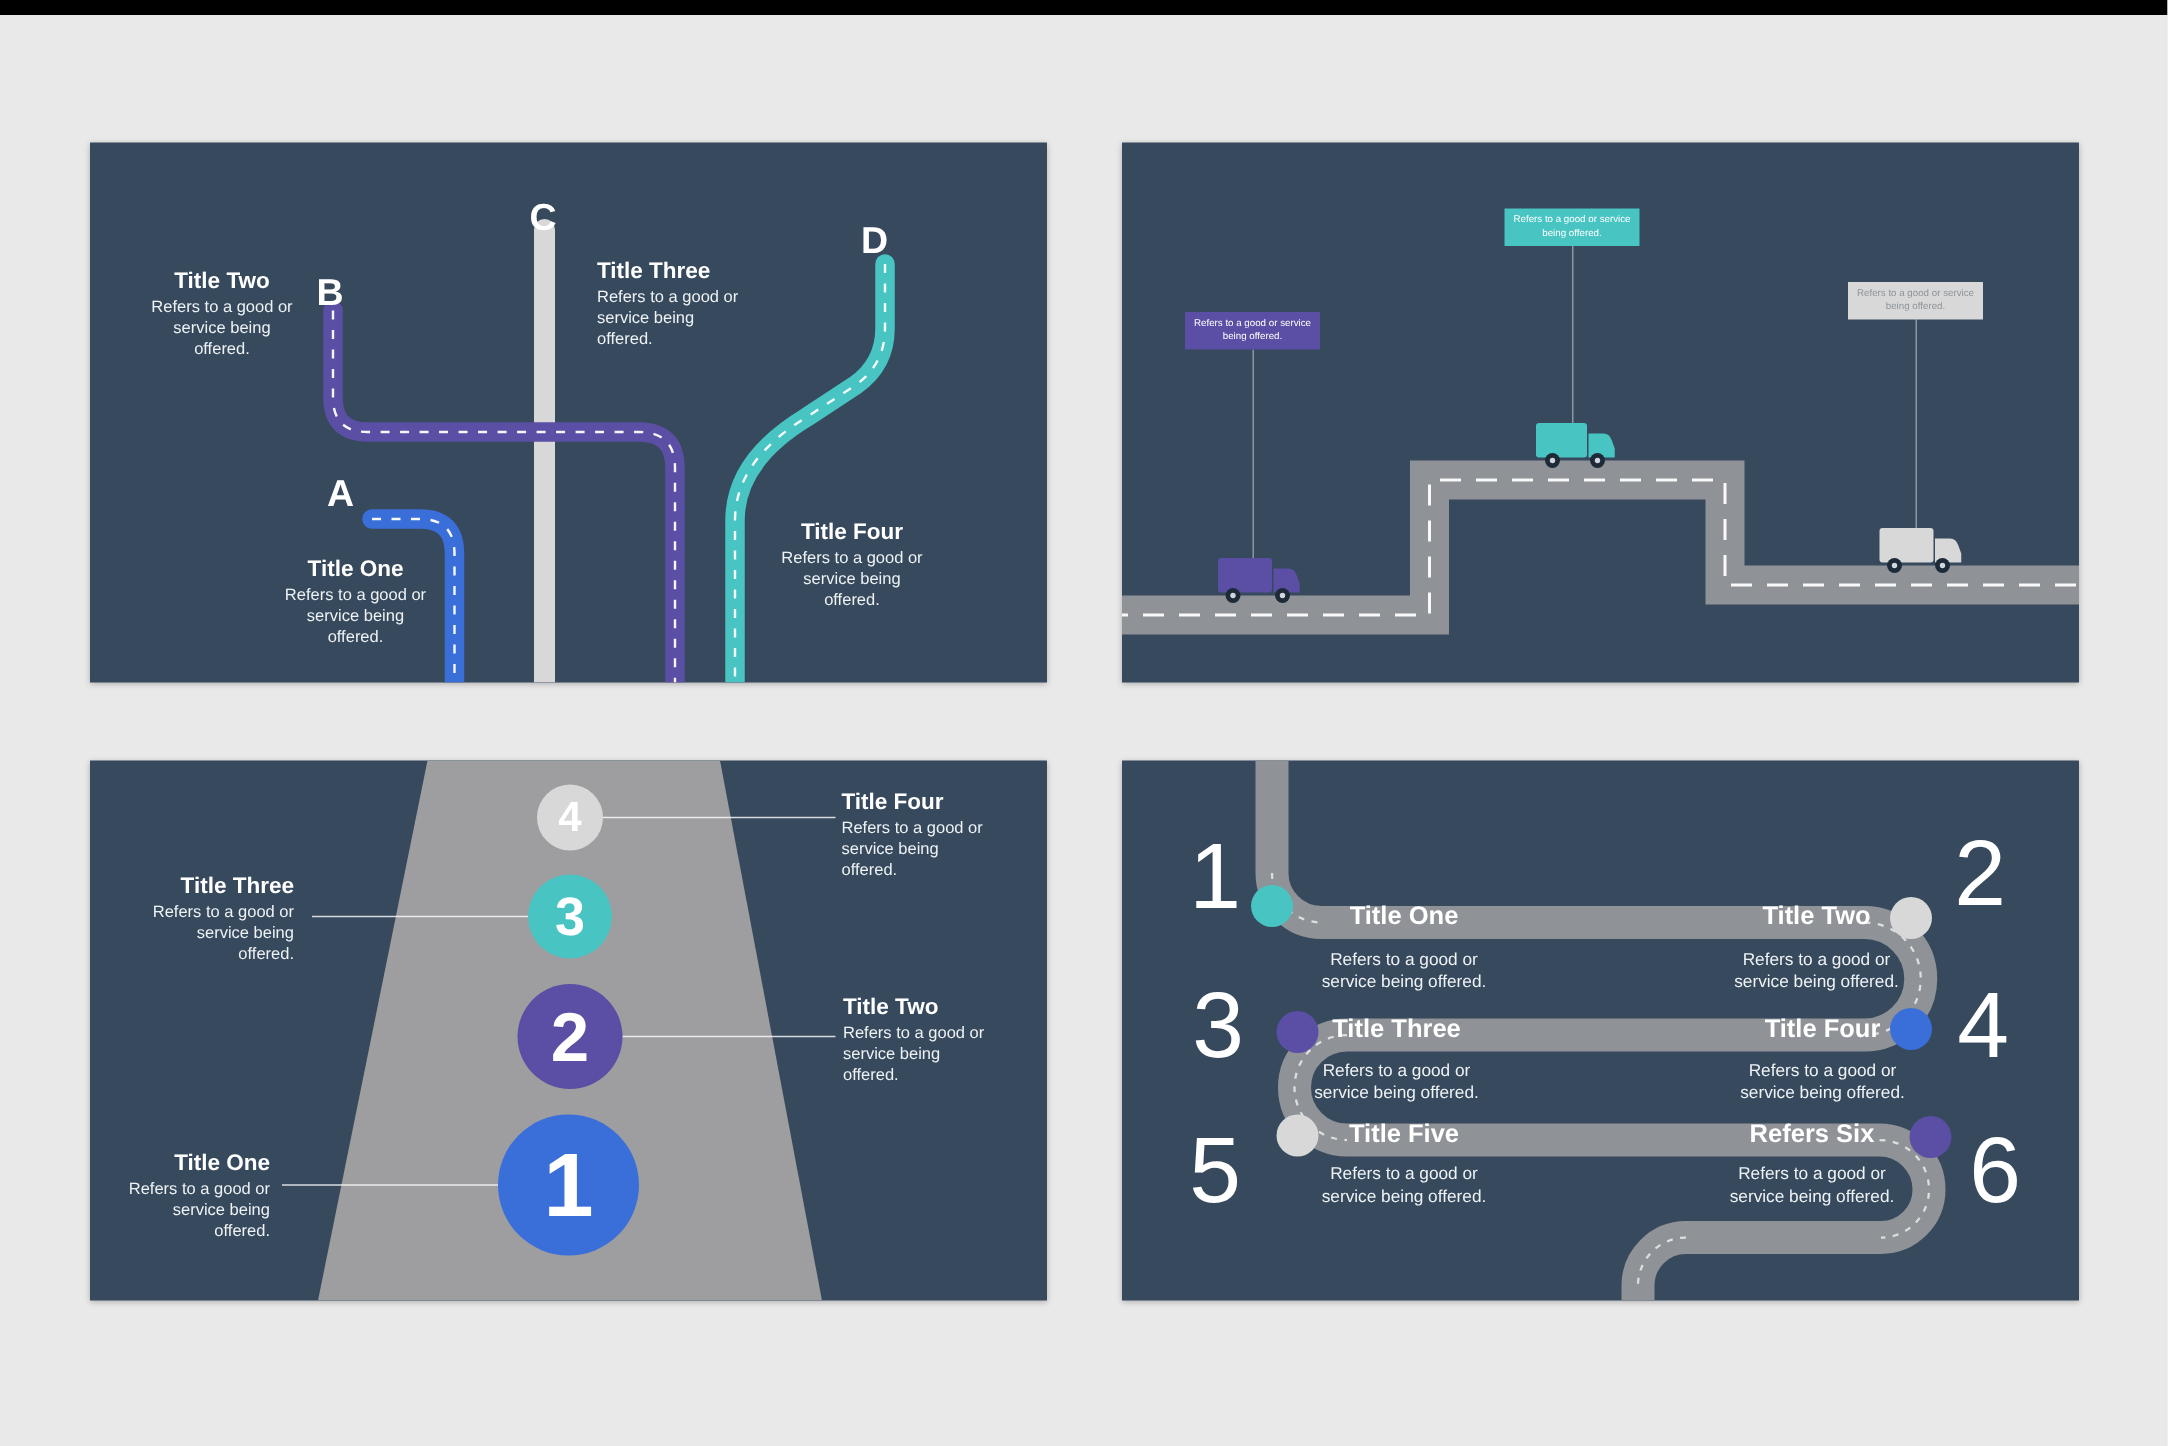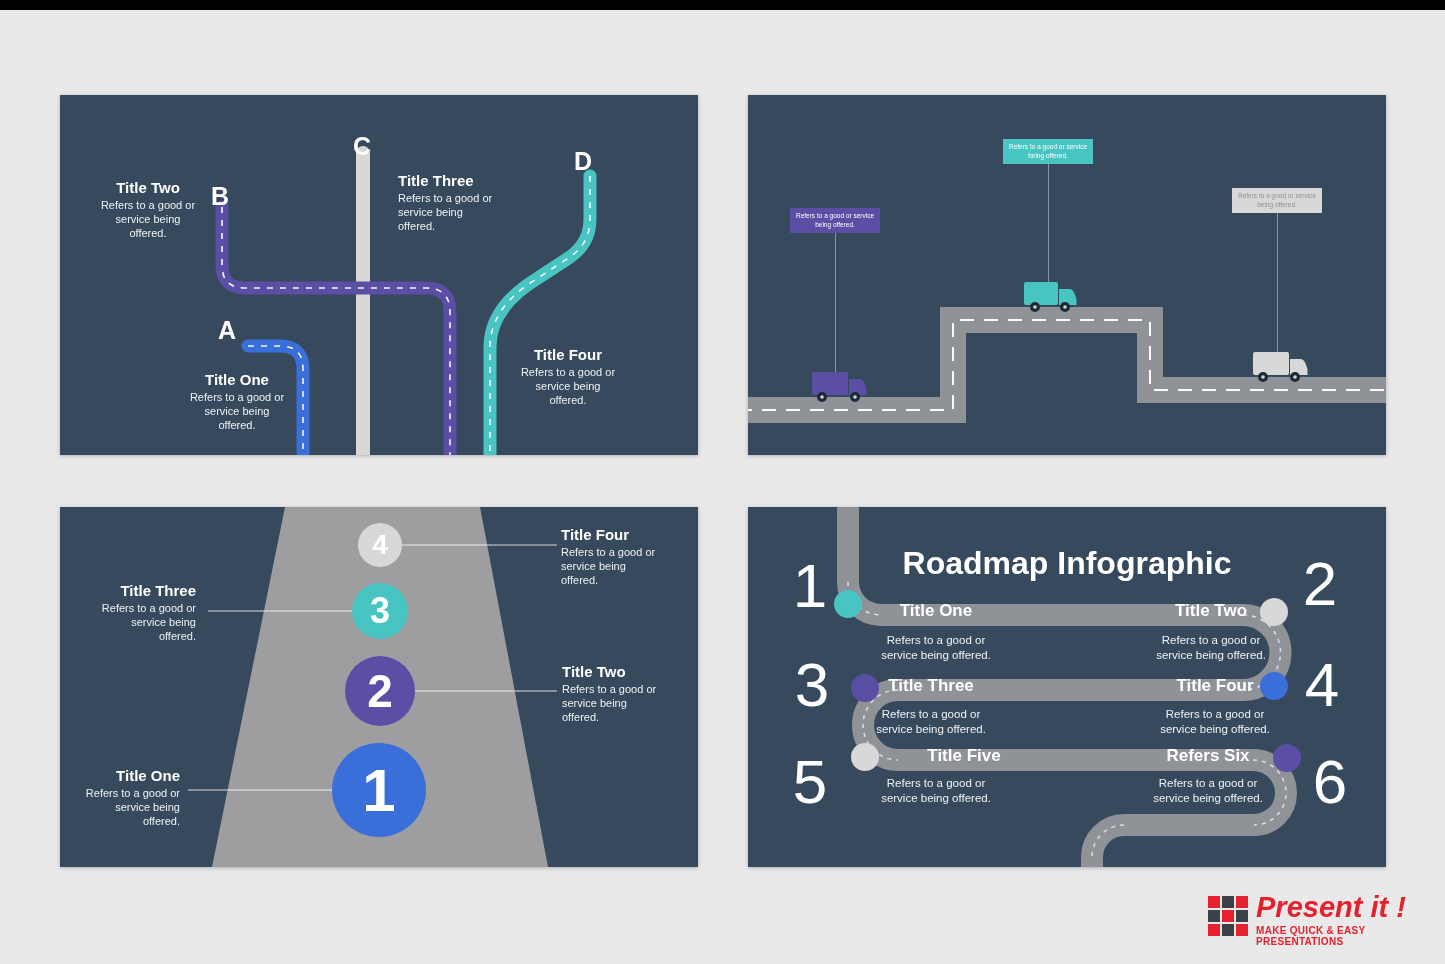--- a/index.html
+++ b/index.html
@@ -166,54 +166,36 @@
       <path d="M 100 -12 L 100 75 A 33 33 0 0 0 133 108 L 495 108 A 37.5 37.5 0 0 1 495 183 L 150 183 A 35 35 0 0 0 150 253 L 505 253 A 33 33 0 0 1 538 286 A 32 32 0 0 1 506 318 L 376 318 A 32 32 0 0 0 344 350 L 344 372" stroke="var(--road-dark)" stroke-width="22" fill="none"></path>
       <path d="M 100 75 A 33 33 0 0 0 133 108 M 495 108 A 37.5 37.5 0 0 1 495 183 M 150 183 A 35 35 0 0 0 150 253 M 505 253 A 33 33 0 0 1 538 286 A 32 32 0 0 1 506 318 M 376 318 A 32 32 0 0 0 344 350" stroke="#ffffff" stroke-width="1.5" fill="none" stroke-dasharray="4 5" opacity="0.7"></path>
       <circle cx="100" cy="97" r="14" fill="var(--teal)"></circle>
       <circle cx="526" cy="105" r="14" fill="var(--light)"></circle>
       <circle cx="117" cy="181" r="14" fill="var(--purple)"></circle>
       <circle cx="526" cy="179" r="14" fill="var(--blue)"></circle>
       <circle cx="117" cy="250" r="14" fill="var(--light)"></circle>
       <circle cx="539" cy="251" r="14" fill="var(--purple)"></circle>
     </svg>
 
-    <h2 class="rm-title ctr" style="left:319px; top:56px;">Roadmap Infographic</h2>
 
     <div class="rm-num ctr" style="left:62px; top:78px;">1</div>
     <div class="rm-num ctr" style="left:572px; top:76px;">2</div>
     <div class="rm-num ctr" style="left:64px; top:177px;">3</div>
     <div class="rm-num ctr" style="left:574px; top:177px;">4</div>
     <div class="rm-num ctr" style="left:62px; top:274px;">5</div>
     <div class="rm-num ctr" style="left:582px; top:274px;">6</div>
 
     <div class="rm-item-title ctr" style="left:188px; top:104px;">Title One</div>
     <div class="rm-item-title ctr" style="left:463px; top:104px;">Title Two</div>
     <div class="rm-item-title ctr" style="left:183px; top:179px;">Title Three</div>
     <div class="rm-item-title ctr" style="left:467px; top:179px;">Title Four</div>
-    <div class="rm-item-title ctr" style="left:188px; top:249px;margin-left:28px;">Title Five</div>
+    <div class="rm-item-title ctr" style="left:188px; top:249px;">Title Five</div>
     <div class="rm-item-title ctr" style="left:460px; top:249px;">Refers Six</div>
 
     <div class="rm-desc ctr" style="left:188px; top:141px;">Refers to a good or service being offered.</div>
     <div class="rm-desc ctr" style="left:463px; top:141px;">Refers to a good or service being offered.</div>
     <div class="rm-desc ctr" style="left:183px; top:215px;">Refers to a good or service being offered.</div>
     <div class="rm-desc ctr" style="left:467px; top:215px;">Refers to a good or service being offered.</div>
     <div class="rm-desc ctr" style="left:188px; top:284px;">Refers to a good or service being offered.</div>
     <div class="rm-desc ctr" style="left:460px; top:284px;">Refers to a good or service being offered.</div>
   </section>
 
-  <footer class="brand" style="left:1208px; top:893px;">
-    <div class="brand-icon">
-      <div class="sq r"></div>
-        <div class="sq d"></div>
-        <div class="sq r"></div>
-      <div class="sq d"></div>
-        <div class="sq r"></div>
-        <div class="sq d"></div>
-      <div class="sq r"></div>
-        <div class="sq d"></div>
-        <div class="sq r"></div>
-    </div>
-    <div class="brand-text">
-      <div class="brand-name">Present it !</div>
-      <div class="brand-tagline">MAKE QUICK &amp; EASY PRESENTATIONS</div>
-    </div>
-  </footer>
 </div>
 
 </body></html>

